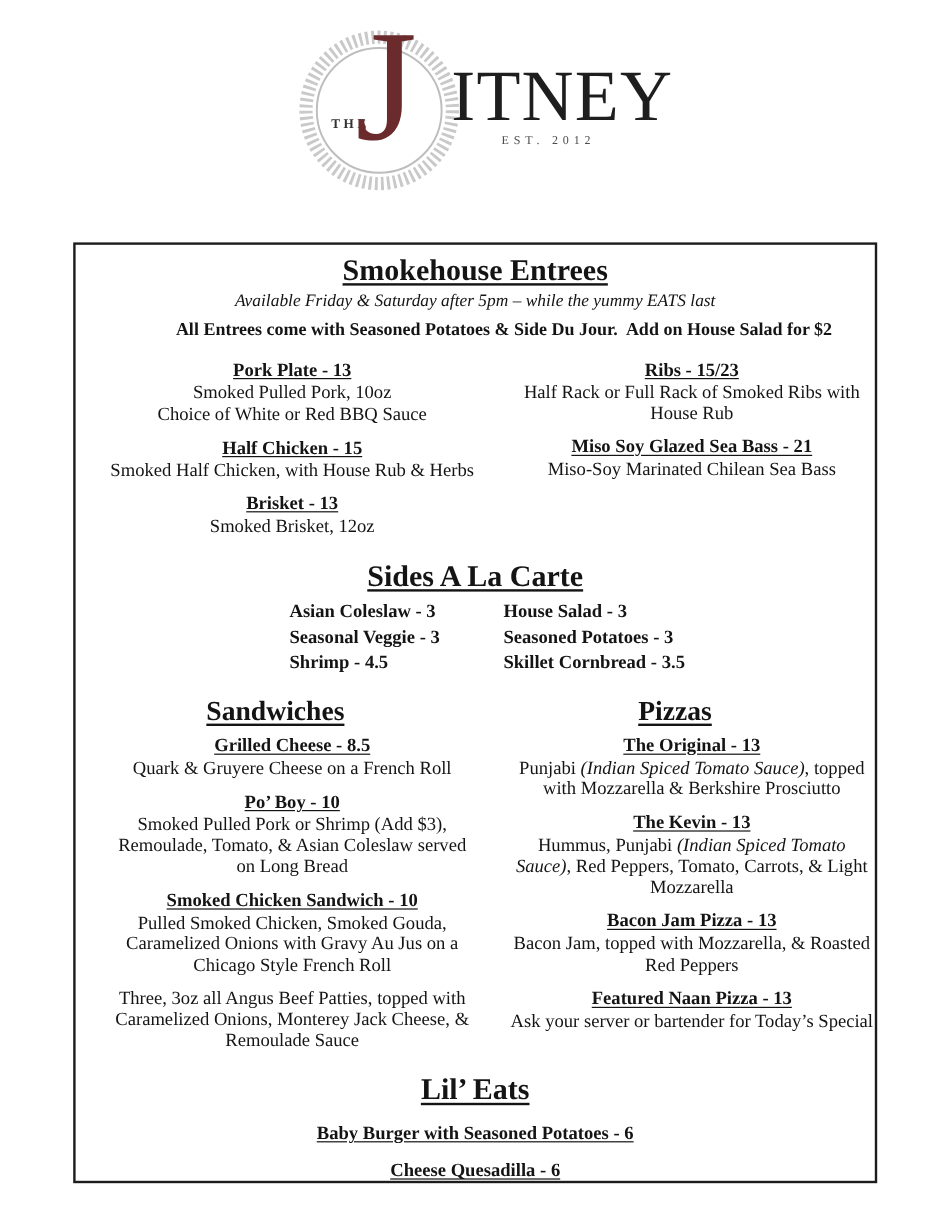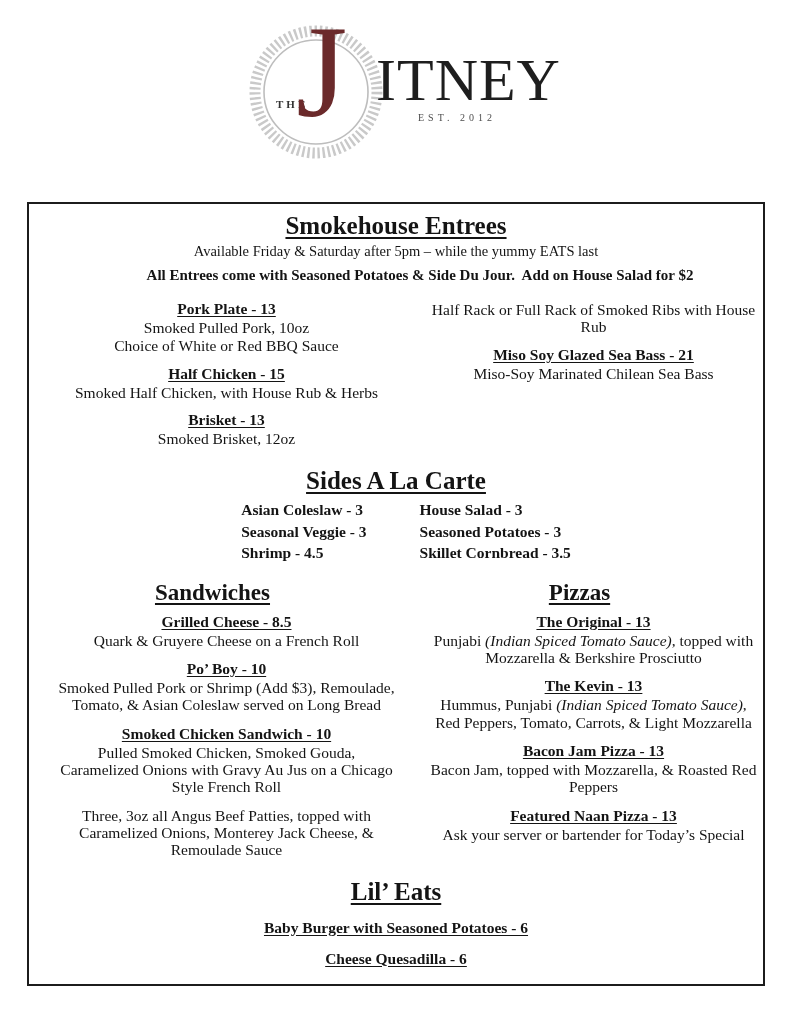--- a/index.html
+++ b/index.html
@@ -26,39 +26,39 @@
     position: absolute; left: 94px; top: 34px;
     font-size: 60px; line-height: 1; letter-spacing: 1px; color: #1e1e1e; margin-left: 36px;
   }
   .logo-est {
     position: absolute; left: 172px; top: 96px;
     font-size: 10px; letter-spacing: 4px; color: #4c4c4c;
   }
 
   
   .box {
-    width: 738px; height: 784px; box-sizing: border-box;
+    width: 670px; height: 784px; box-sizing: border-box;
     margin: 26px auto 0;
     border: 2px solid #1c1c1c;
     padding-top: 8px;
     text-align: center;
     overflow: hidden;
   }
 
   .sec-title {
     font-size: 25px; font-weight: bold;
     text-decoration: underline; text-underline-offset: 3px;
   }
   .col-title {
     font-size: 23px; font-weight: bold;
     text-decoration: underline; text-underline-offset: 3px;
     margin-bottom: 7px;
   }
 
-  .smk-sub { font-size: 14.5px; margin-top: 3px; }
+  .smk-sub { font-style: italic; font-size: 14.5px; margin-top: 3px; }
   .smk-note { font-weight: bold; font-size: 15px; margin-top: 7px; white-space: pre-wrap; padding-left: 48px; }
 
   .two-col { display: grid; grid-template-columns: 1fr 1fr; }
   .entrees { margin-top: 16px; }
 
   .item { margin-bottom: 10px; padding-left: 28px; }
   .item-name {
     font-weight: bold; font-size: 15.5px;
     text-decoration: underline; text-underline-offset: 2px;
   }
@@ -111,20 +111,21 @@
           <div class="item-name">Half Chicken - 15</div>
           <div class="desc">Smoked Half Chicken, with House Rub &amp; Herbs</div>
         </div>
         <div class="item">
           <div class="item-name">Brisket - 13</div>
           <div class="desc">Smoked Brisket, 12oz</div>
         </div>
       </div>
       <div>
         <div class="item">
+          <div class="item-name">Ribs - 15/23</div>
           <div class="desc">Half Rack or Full Rack of Smoked Ribs with House Rub</div>
         </div>
         <div class="item">
           <div class="item-name">Miso Soy Glazed Sea Bass - 21</div>
           <div class="desc">Miso-Soy Marinated Chilean Sea Bass</div>
         </div>
       </div>
     </div>
   </div>
 

